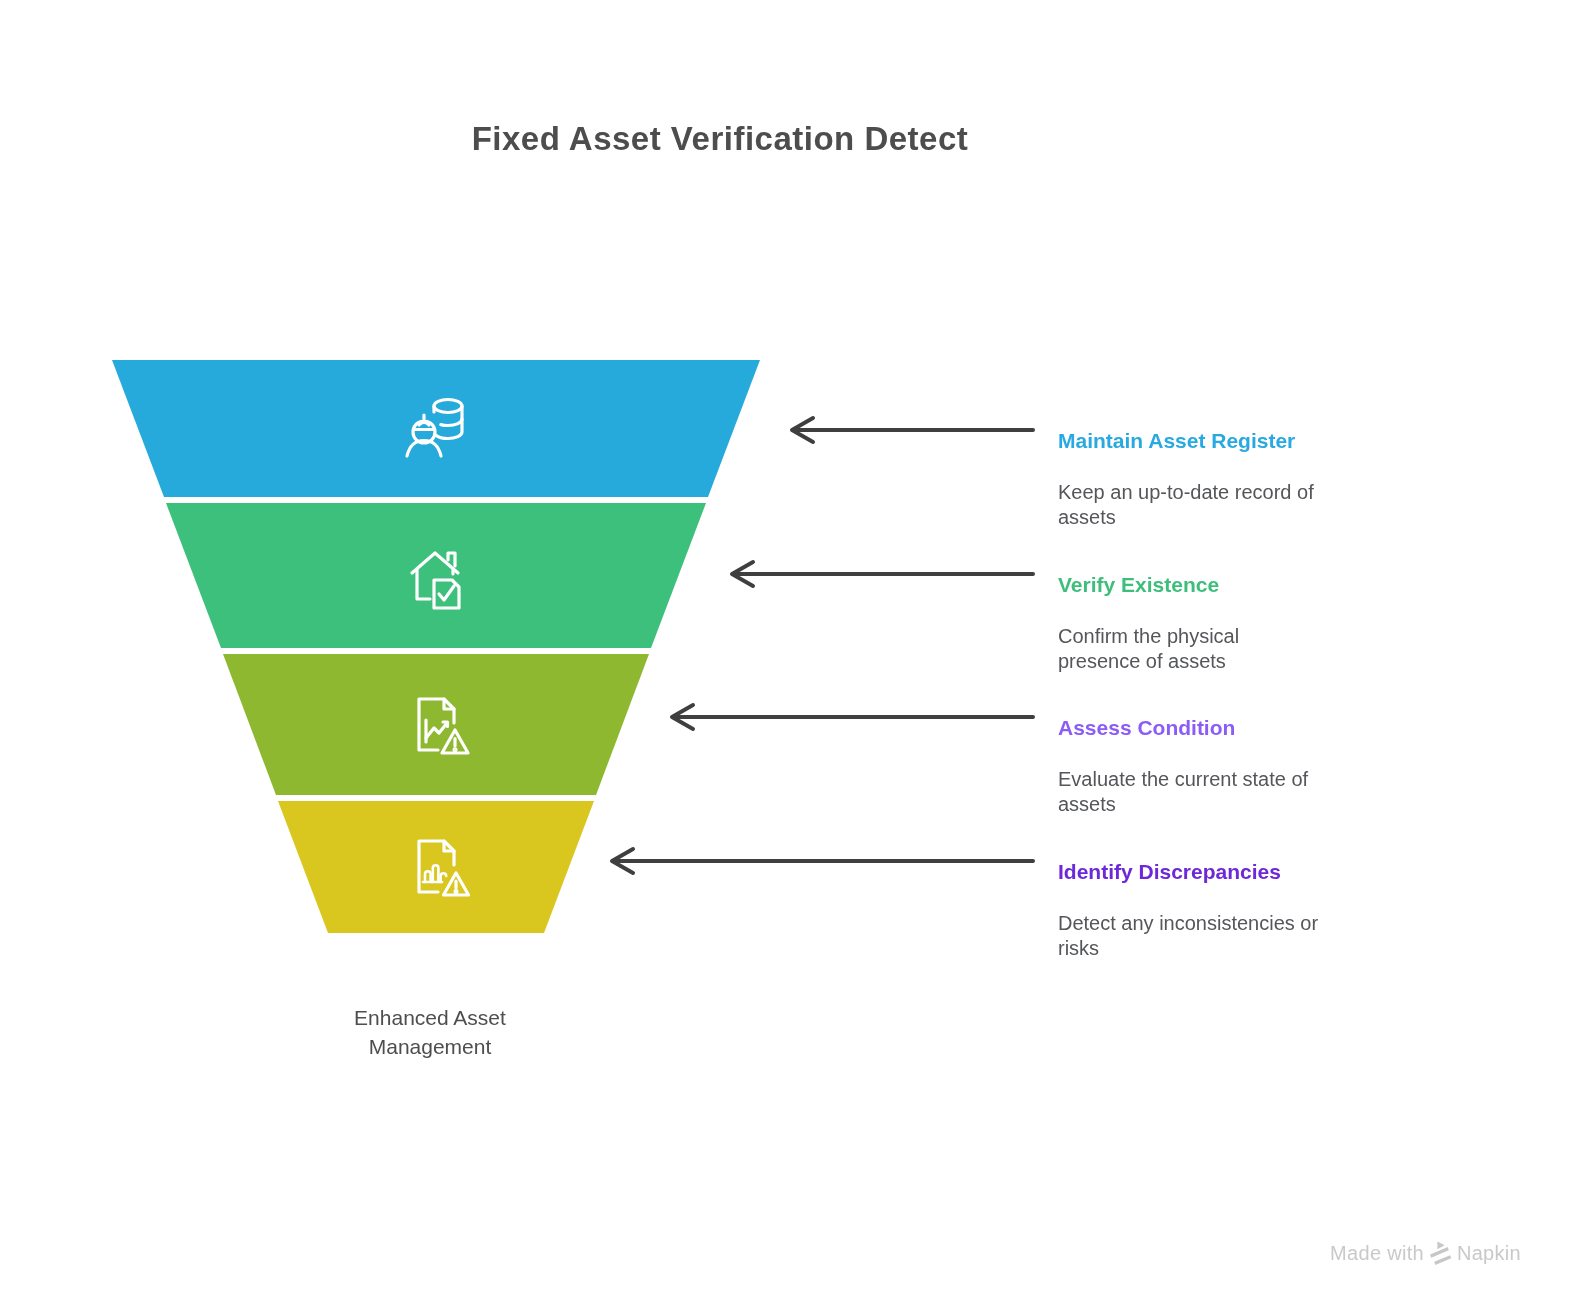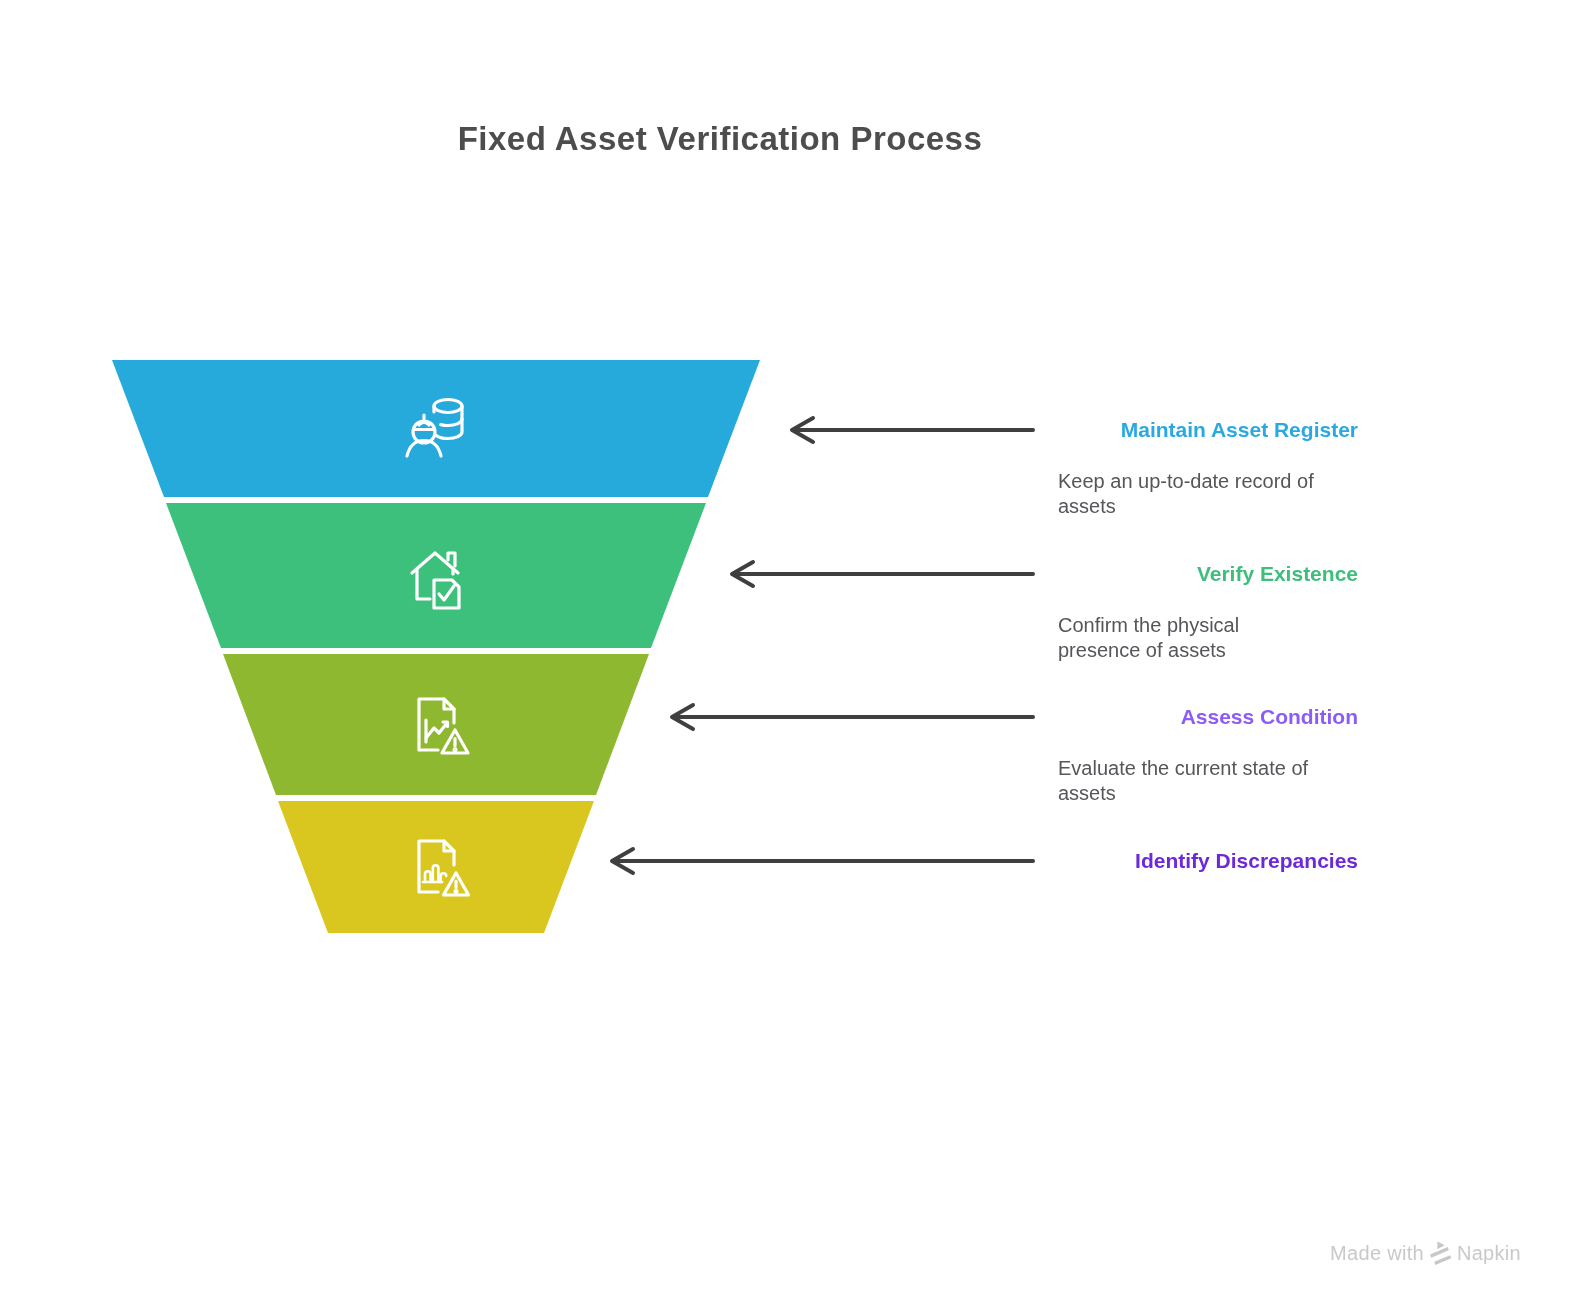--- a/index.html
+++ b/index.html
@@ -53,25 +53,24 @@
     stroke-width: 3.2;
     stroke-linecap: round;
     stroke-linejoin: round;
   }
 
   .arrow { position: absolute; height: 36px; }
   .arrow svg { display: block; }
 
   .step { position: absolute; left: 1058px; width: 300px; }
   .step h3 {
-    margin: 0 0 26px 0;
+    margin: 11px 0 26px 0;
     font-size: 21px;
     font-weight: bold;
     line-height: 26px;
-    text-align: right;
   }
   .step p {
     margin: 0;
     font-size: 20px;
     line-height: 24.5px;
     color: #54565A;
     white-space: pre-line;
   }
 
   .footer {
@@ -85,21 +84,21 @@
     color: #C9C9C9;
     letter-spacing: 0.3px;
   }
   .footer svg { display: block; }
 </style>
 </head>
 <body>
 
 <div class="canvas">
 
-  <h1 class="title">Fixed Asset Verification Process</h1>
+  <h1 class="title">Fixed Asset Verification Detect</h1>
 
 
   <div class="funnel">
     <div class="seg seg-1" style="background: rgb(38, 169, 219);">
       <svg class="icon" viewBox="0 0 76 76">
         <ellipse cx="50" cy="15" rx="14" ry="6.5"></ellipse>
         <path d="M64,15 V41 c0,3.6 -6.3,6.5 -14,6.5 c-5.2,0 -9.8,-1.3 -12.2,-3.3"></path>
         <path d="M64,28 c0,3.6 -6.3,6.5 -14,6.5 c-2.6,0 -5.1,-0.3 -7.2,-0.9"></path>
         <path d="M36,15 v6"></path>
         <circle cx="26" cy="41" r="11"></circle>
@@ -181,22 +180,26 @@
     <p>Confirm the physical
 presence of assets</p>
   </div>
   <div class="step" style="top:704px;">
     <h3 style="color: #8b5cf6;">Assess Condition</h3>
     <p>Evaluate the current state of
 assets</p>
   </div>
   <div class="step" style="top:848px;">
     <h3 style="color: #6d28d9;">Identify Discrepancies</h3>
-  </div>
-
+    <p>Detect any inconsistencies or
+risks</p>
+  </div>
+
+  <div class="stage-label bottom">Enhanced Asset
+Management</div>
 
   <div class="footer">
     <span>Made with</span>
     <svg width="27" height="27" viewBox="0 0 26 26" fill="#C7C7C7">
       <polygon points="10,1.5 17,5 10,8.8"></polygon>
       <polygon points="3,14 20,6.8 21,9.8 4,17"></polygon>
       <polygon points="7,21 22.3,14.6 23.3,17.6 8,24"></polygon>
     </svg>
     <span>Napkin</span>
   </div>

